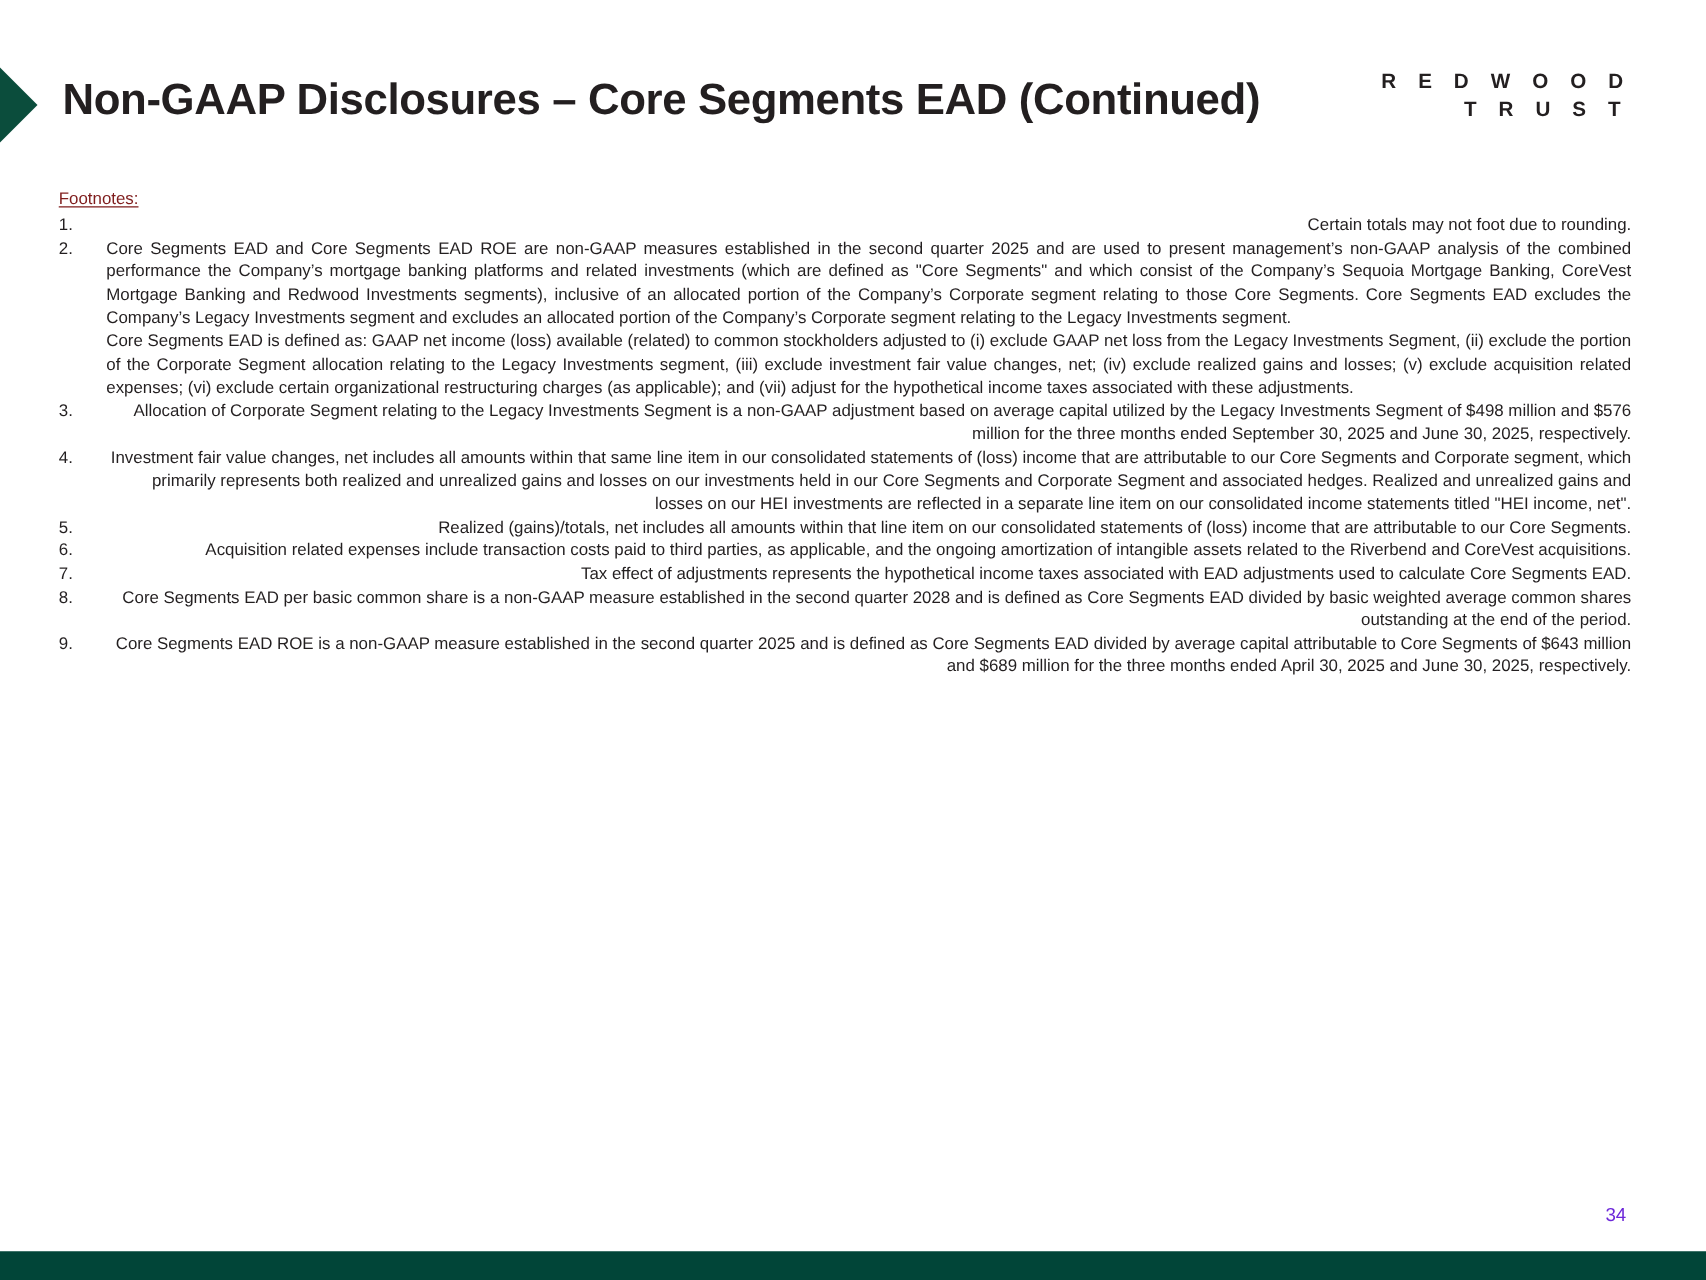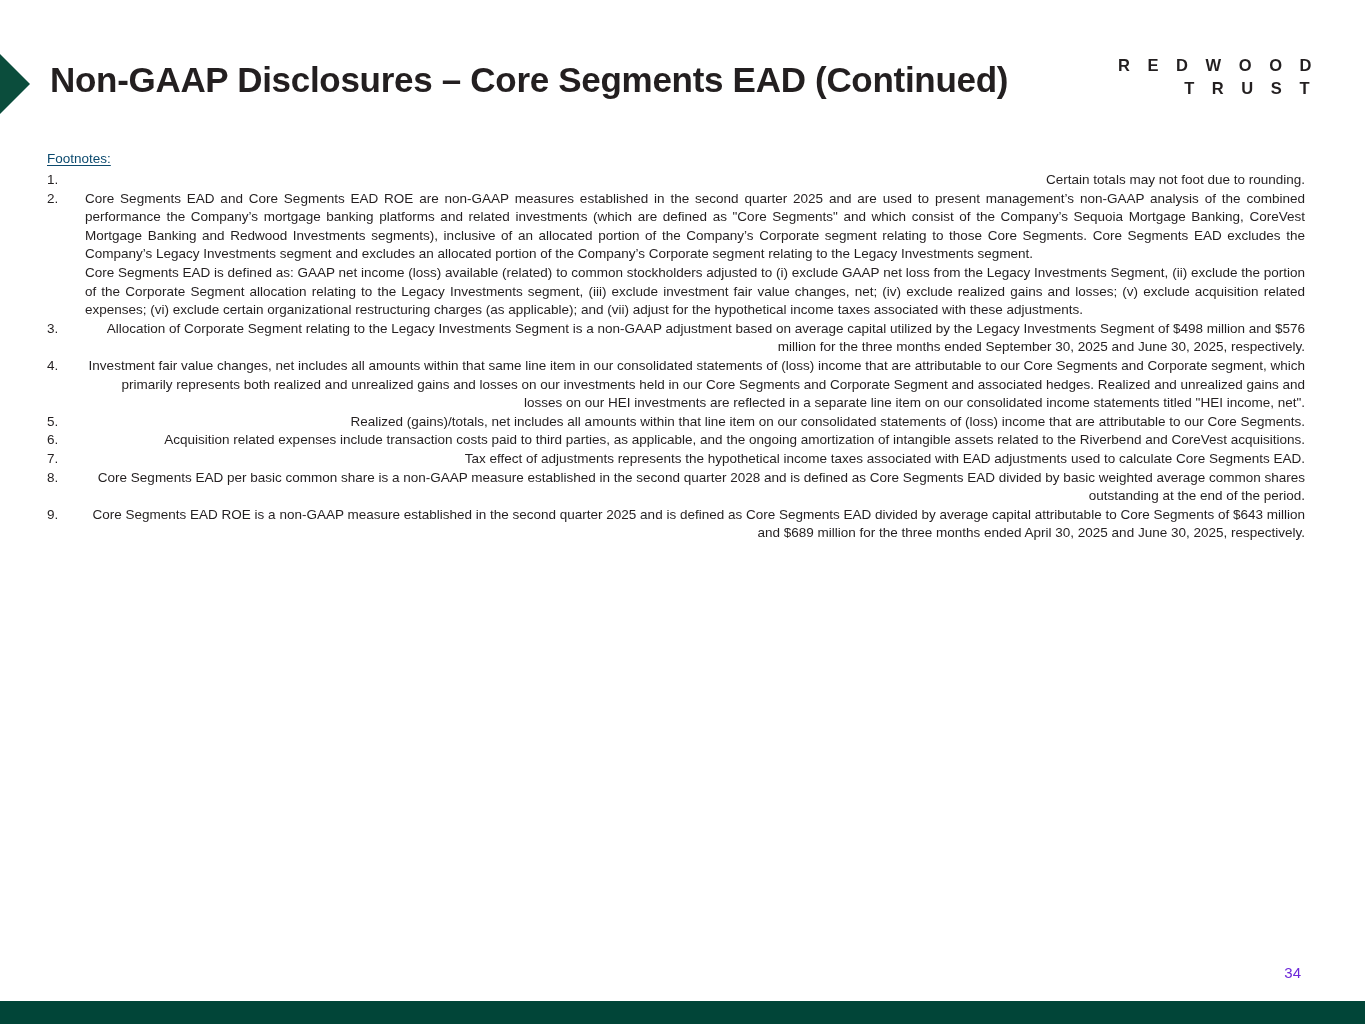--- a/index.html
+++ b/index.html
@@ -51,21 +51,21 @@
     font-weight: bold;
     letter-spacing: -0.3px;
     color: #231f20;
     white-space: nowrap;
     line-height: 56px;
   }
 
   
   .logo {
     position: absolute;
-    right: 47px;
+    right: 60px;
     top: 54px;
     text-align: right;
     color: #231f20;
   }
   .logo-line1,
   .logo-line2 {
     font-size: 16.5px;
     font-weight: bold;
     letter-spacing: 6.5px;
     line-height: 23px;
@@ -81,21 +81,21 @@
     left: 47px;
     top: 150px;
     width: 1258px;
   }
   .footnotes-heading {
     font-size: 13.5px;
     line-height: 18px;
     text-decoration: underline;
     text-underline-offset: 2px;
     margin-bottom: 3px;
-    color: #0c4a6e;
+    color: #7f1d1d;
   }
 
   ol.footnotes {
     list-style: none;
     margin: 0;
     padding: 0;
   }
   li.footnote {
     position: relative;
     padding-left: 38px;

